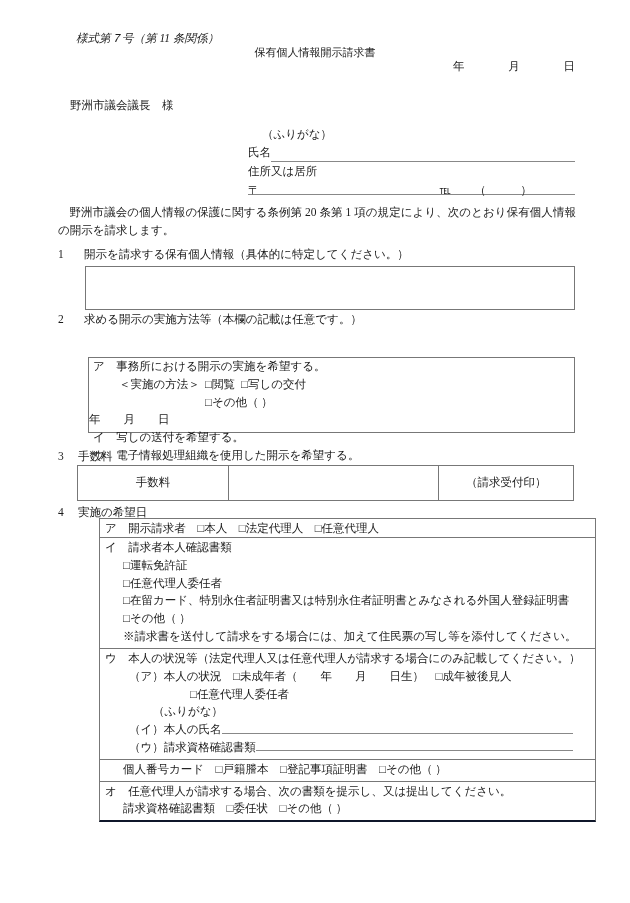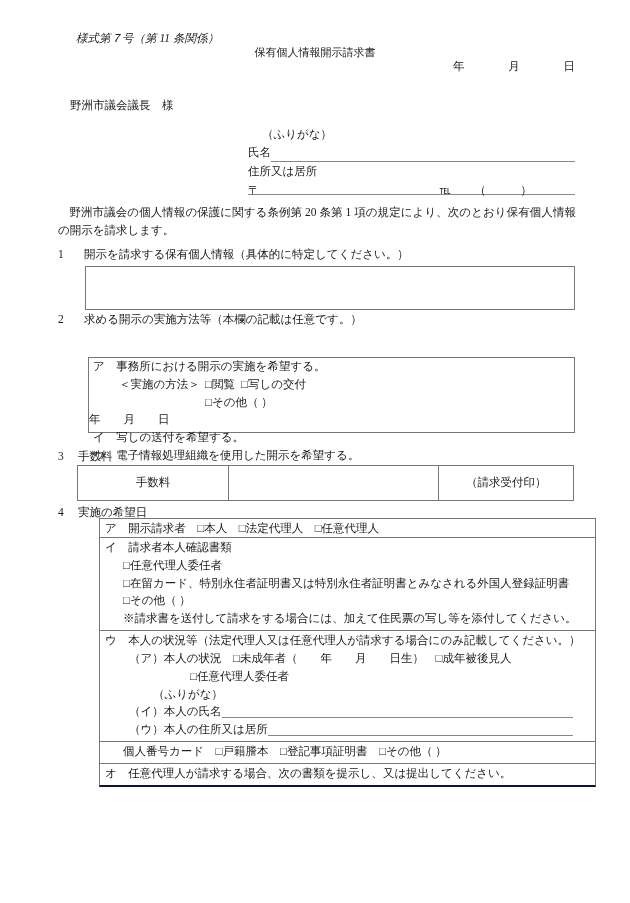--- a/index.html
+++ b/index.html
@@ -88,21 +88,21 @@
     border: 1px solid #777;
     border-bottom: none;
     box-sizing: border-box;
     padding: 1px 4px 2px 5px;
   }
   #s4-table .cell:last-child { border-bottom: 2px solid #0f172a; }
   #s4-table .i1 { padding-left: 18px; }
   #s4-table .i2 { padding-left: 24px; }
   #s4-table .i3 { padding-left: 48px; }
   #s4-table .i4 { padding-left: 85px; }
-  #s4-table .fillrow { display: flex; align-items: center; }
+  #s4-table .fillrow { display: flex; align-items: flex-start; }
   #s4-table .fillrow .lbl { white-space: nowrap; }
   #s4-table .fillrow .fill { flex: 1; border-bottom: 1px solid #888; height: 1.0em; margin-right: 18px; }
   .r-a  { height: 19px; }
 </style>
 </head>
 <body>
 
 <div class="page">
 
   <div class="abs nowrap" id="form-no">様式第７号（第 11 条関係）</div>
@@ -181,44 +181,46 @@
   <div class="abs nowrap" id="s4-head">
     <span class="num">4</span><span>実施の希望日</span>
   </div>
 
   <div class="abs" id="s4-table">
 
     <div class="cell r-a">ア　開示請求者　□本人　□法定代理人　□任意代理人</div>
 
     <div class="cell">
       <div>イ　請求者本人確認書類</div>
+      <div class="i1">□運転免許証</div>
       <div class="i1">□任意代理人委任者</div>
       <div class="i1">□在留カード、特別永住者証明書又は特別永住者証明書とみなされる外国人登録証明書</div>
       <div class="i1">□その他（ ）</div>
       <div class="i1">※請求書を送付して請求をする場合には、加えて住民票の写し等を添付してください。</div>
     </div>
 
     <div class="cell">
       <div>ウ　本人の状況等（法定代理人又は任意代理人が請求する場合にのみ記載してください。）</div>
       <div class="i2">（ア）本人の状況　□未成年者（　　年　　月　　日生）　□成年被後見人</div>
       <div class="i4">□任意代理人委任者</div>
       <div class="i3">（ふりがな）</div>
       <div class="i2 fillrow">
         <span class="lbl">（イ）本人の氏名</span>
         <span class="fill"></span>
       </div>
       <div class="i2 fillrow">
-        <span class="lbl">（ウ）本人の住所又は居所</span>
+        <span class="lbl">（ウ）請求資格確認書類</span>
         <span class="fill"></span>
       </div>
     </div>
 
     <div class="cell">
       <div class="i1">個人番号カード　□戸籍謄本　□登記事項証明書　□その他（ ）</div>
     </div>
 
     <div class="cell">
       <div>オ　任意代理人が請求する場合、次の書類を提示し、又は提出してください。</div>
+      <div class="i1">請求資格確認書類　□委任状　□その他（ ）</div>
     </div>
 
   </div>
 
 </div>
 
 </body></html>

